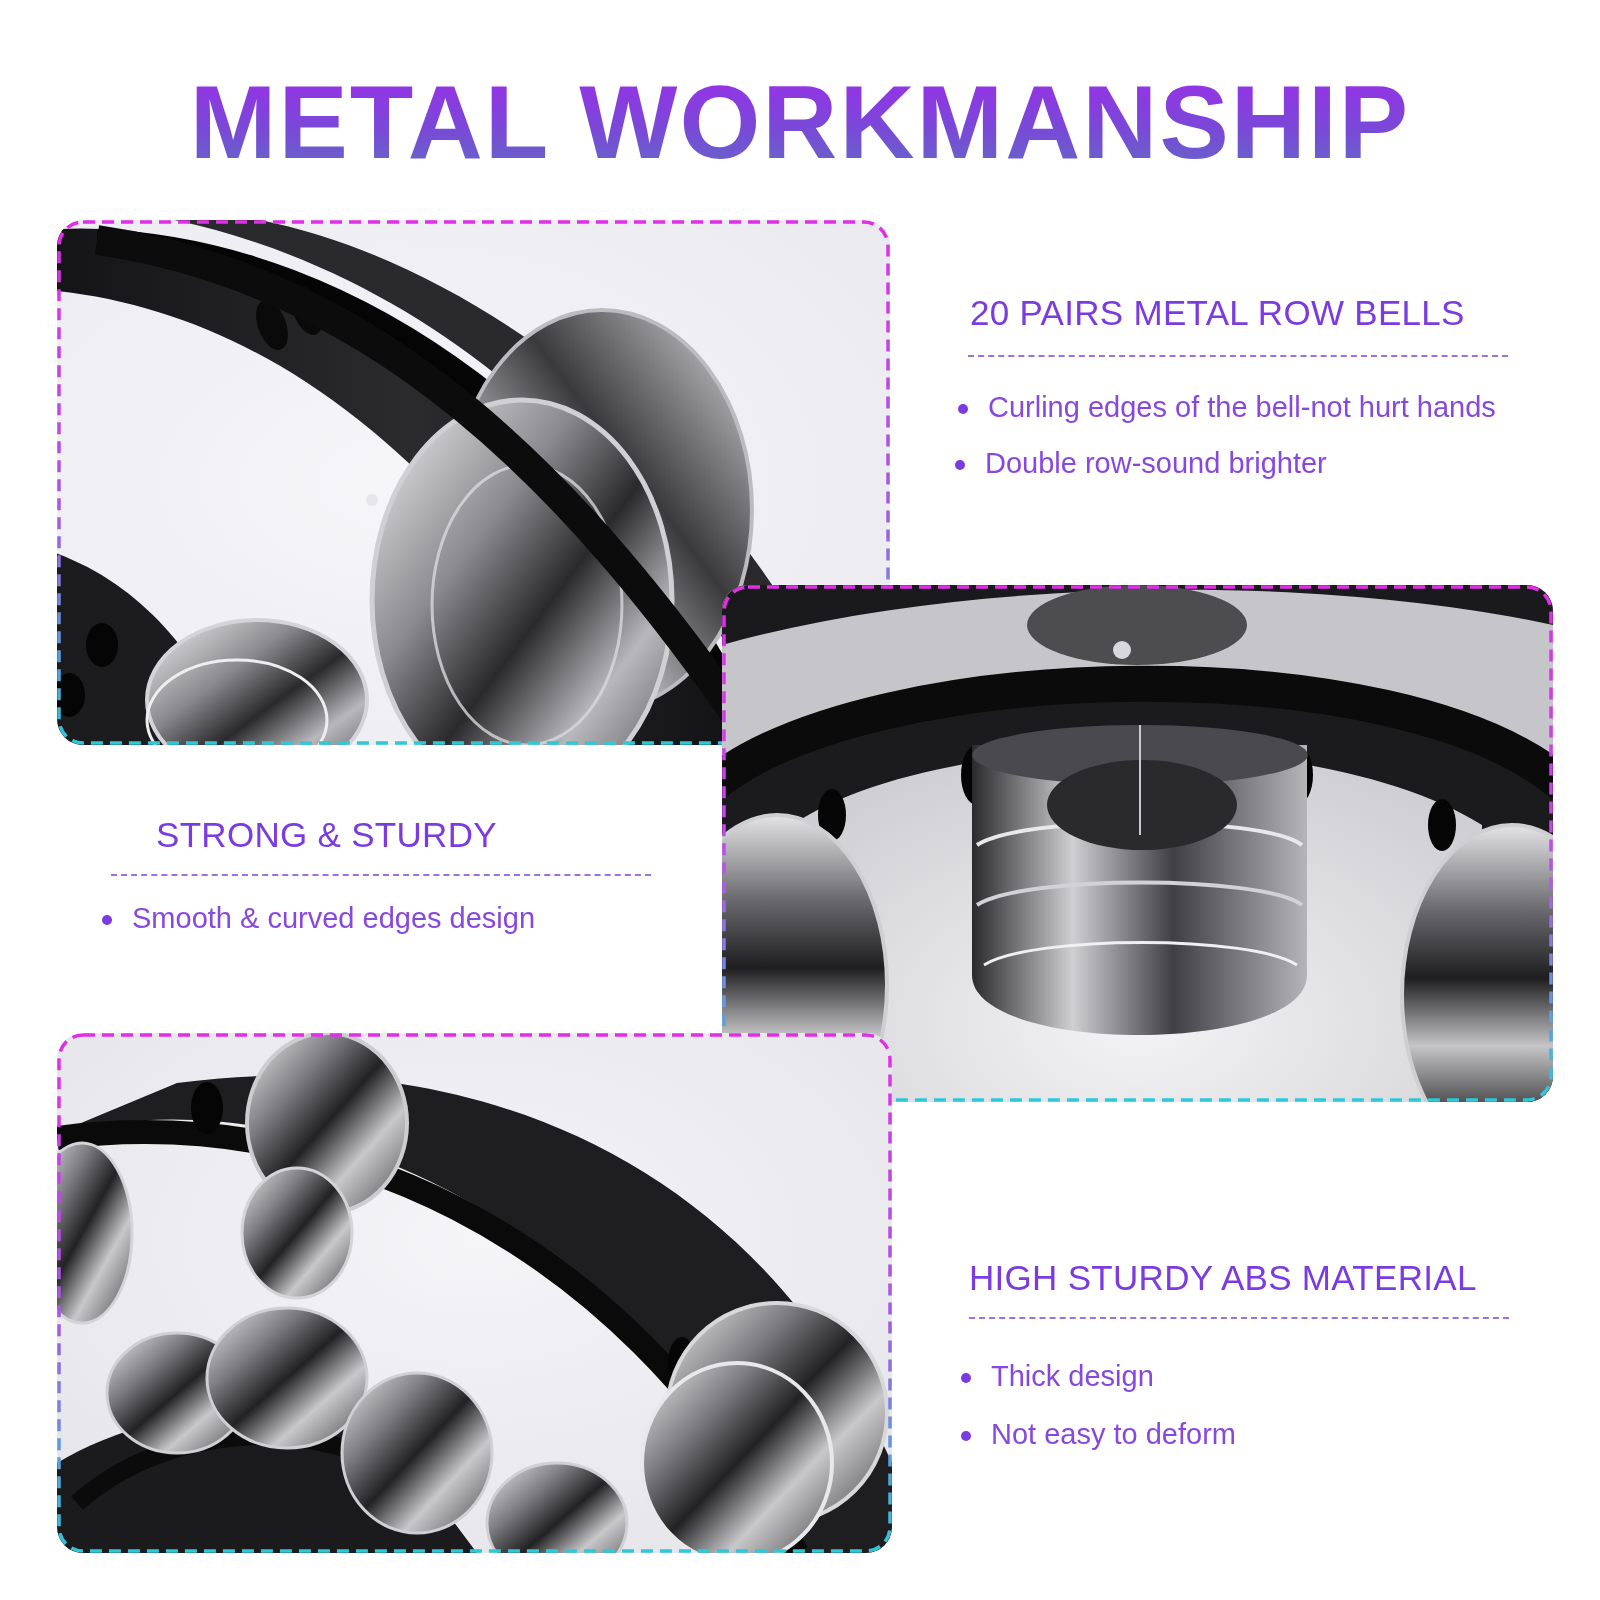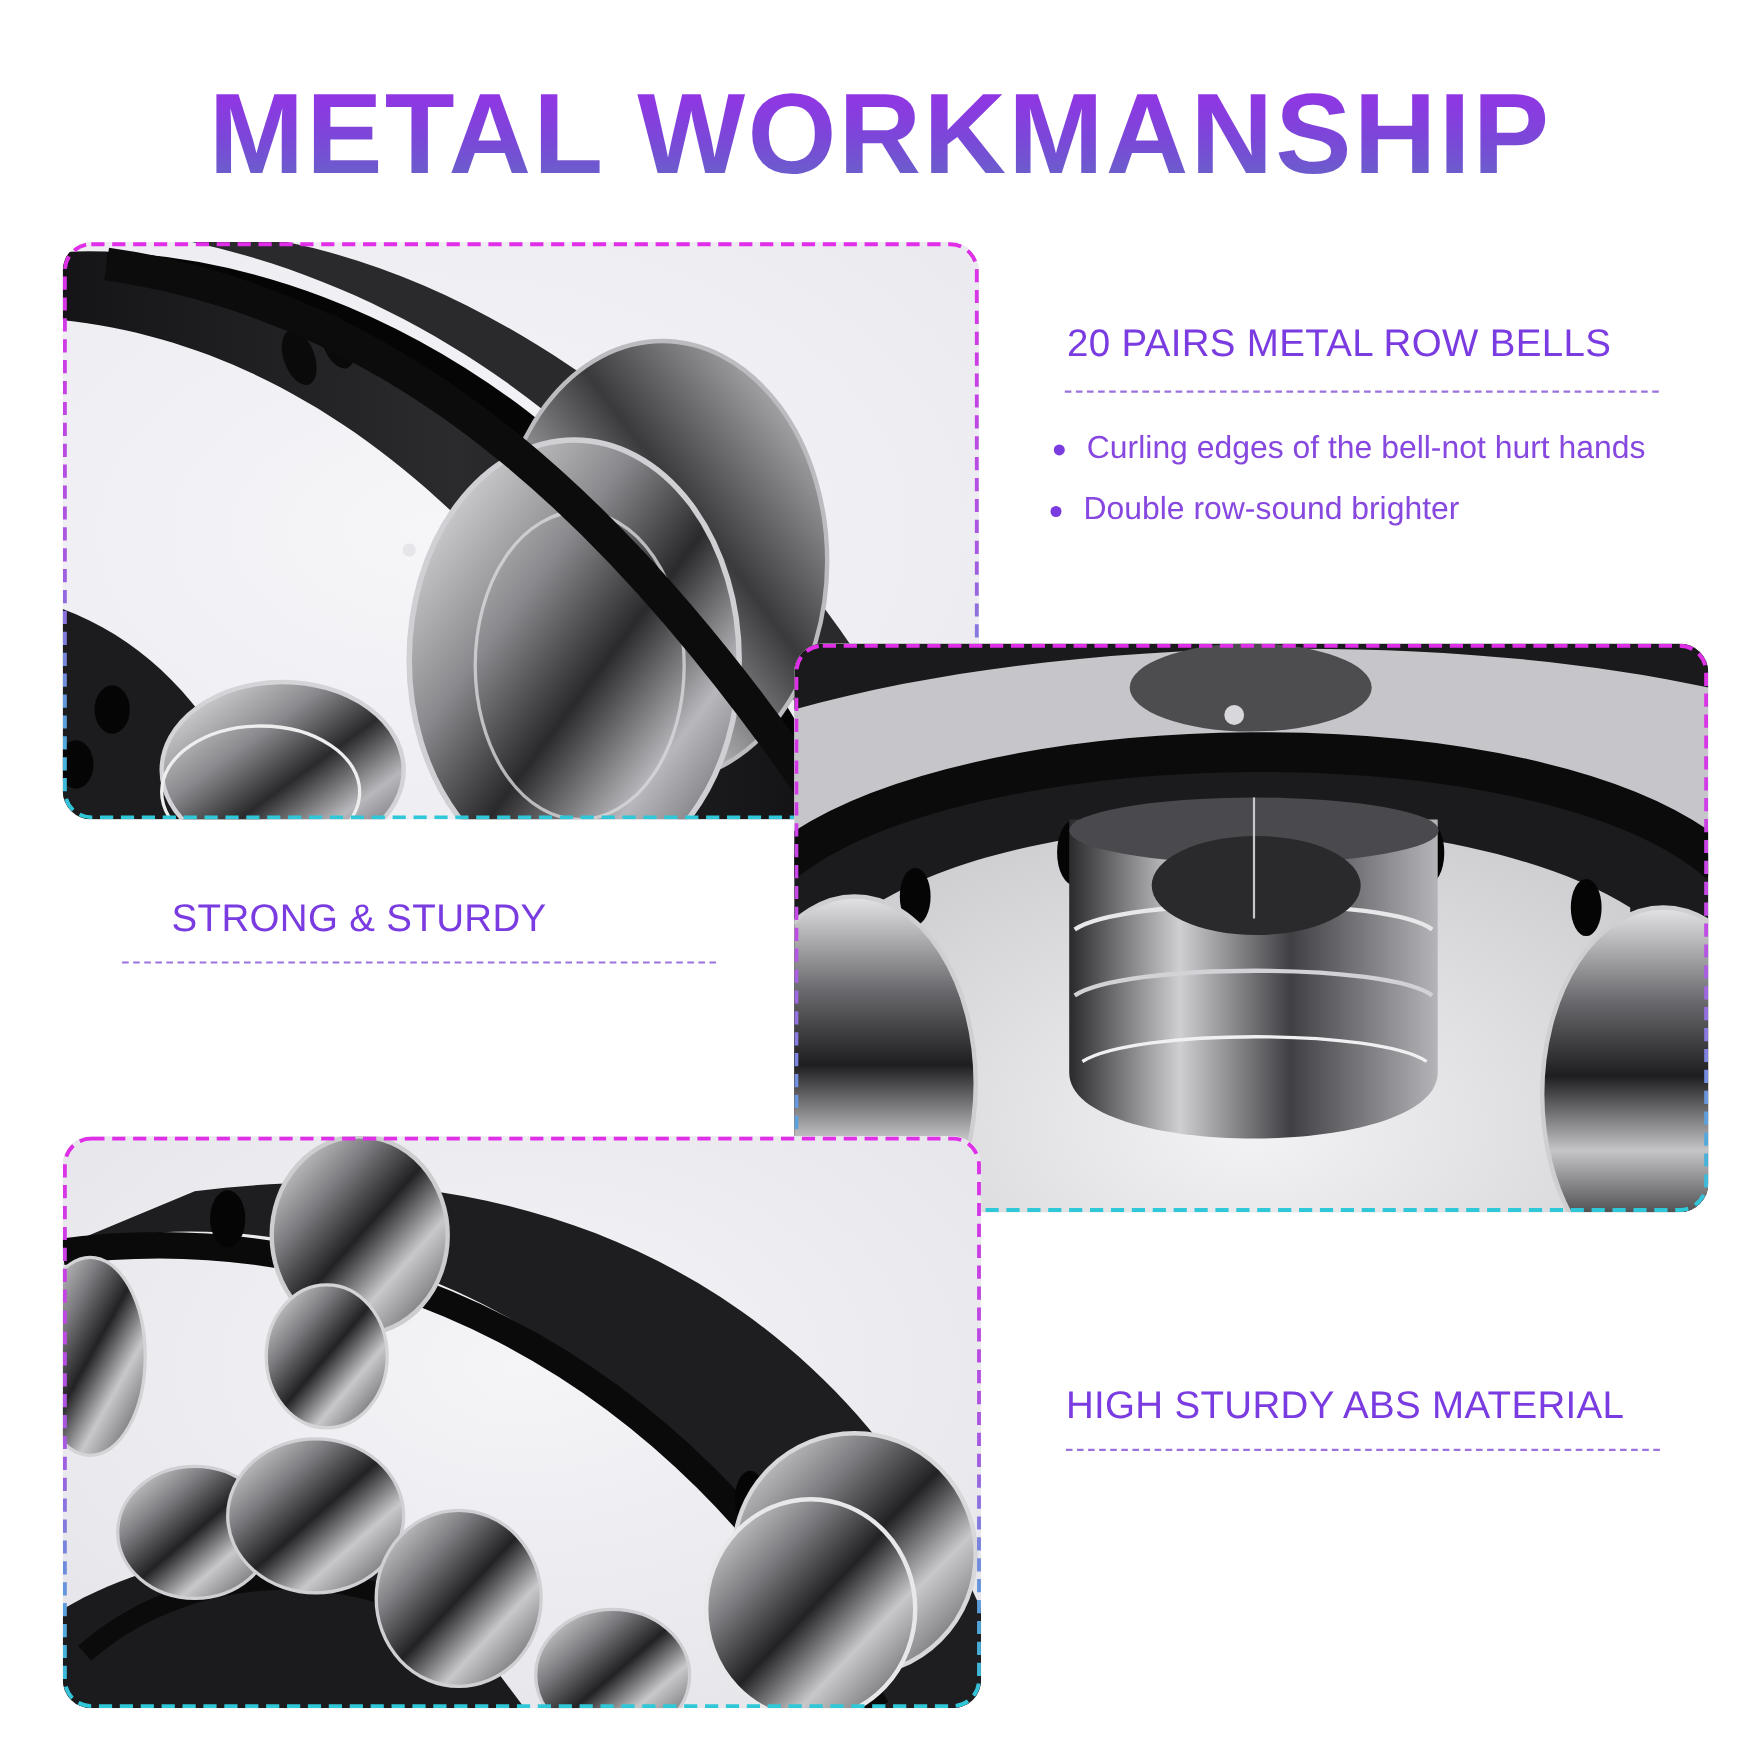--- a/index.html
+++ b/index.html
@@ -239,18 +239,25 @@
   <div class="divider"></div>
   <ul>
     <li><span class="dot"></span><span>Curling edges of the bell-not hurt hands</span></li>
     <li><span class="dot"></span><span>Double row-sound brighter</span></li>
   </ul>
 </div>
 
 <div class="feature" id="feature-sturdy">
   <h2>STRONG &amp; STURDY</h2>
   <div class="divider"></div>
+  <ul>
+    <li><span class="dot"></span><span>Smooth &amp; curved edges design</span></li>
+  </ul>
 </div>
 
 <div class="feature" id="feature-abs">
   <h2>HIGH STURDY ABS MATERIAL</h2>
   <div class="divider"></div>
+  <ul>
+    <li><span class="dot"></span><span>Thick design</span></li>
+    <li><span class="dot"></span><span>Not easy to deform</span></li>
+  </ul>
 </div>
 
 </body></html>

